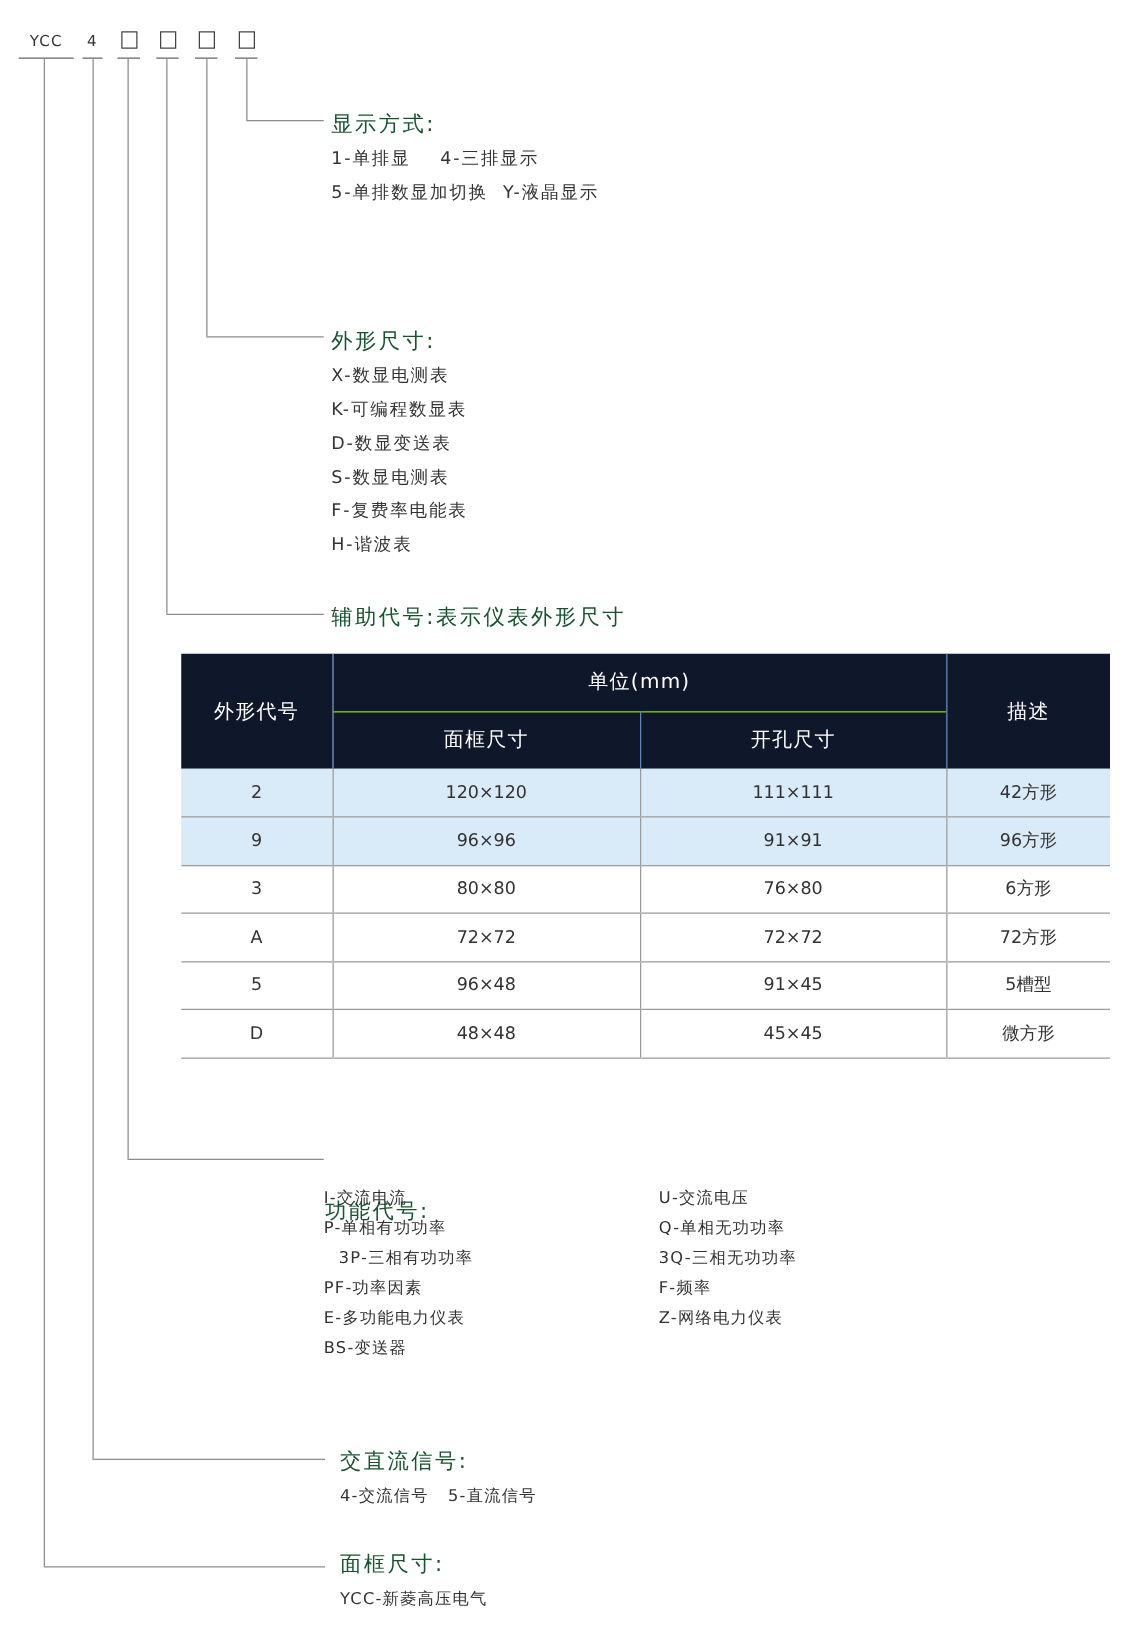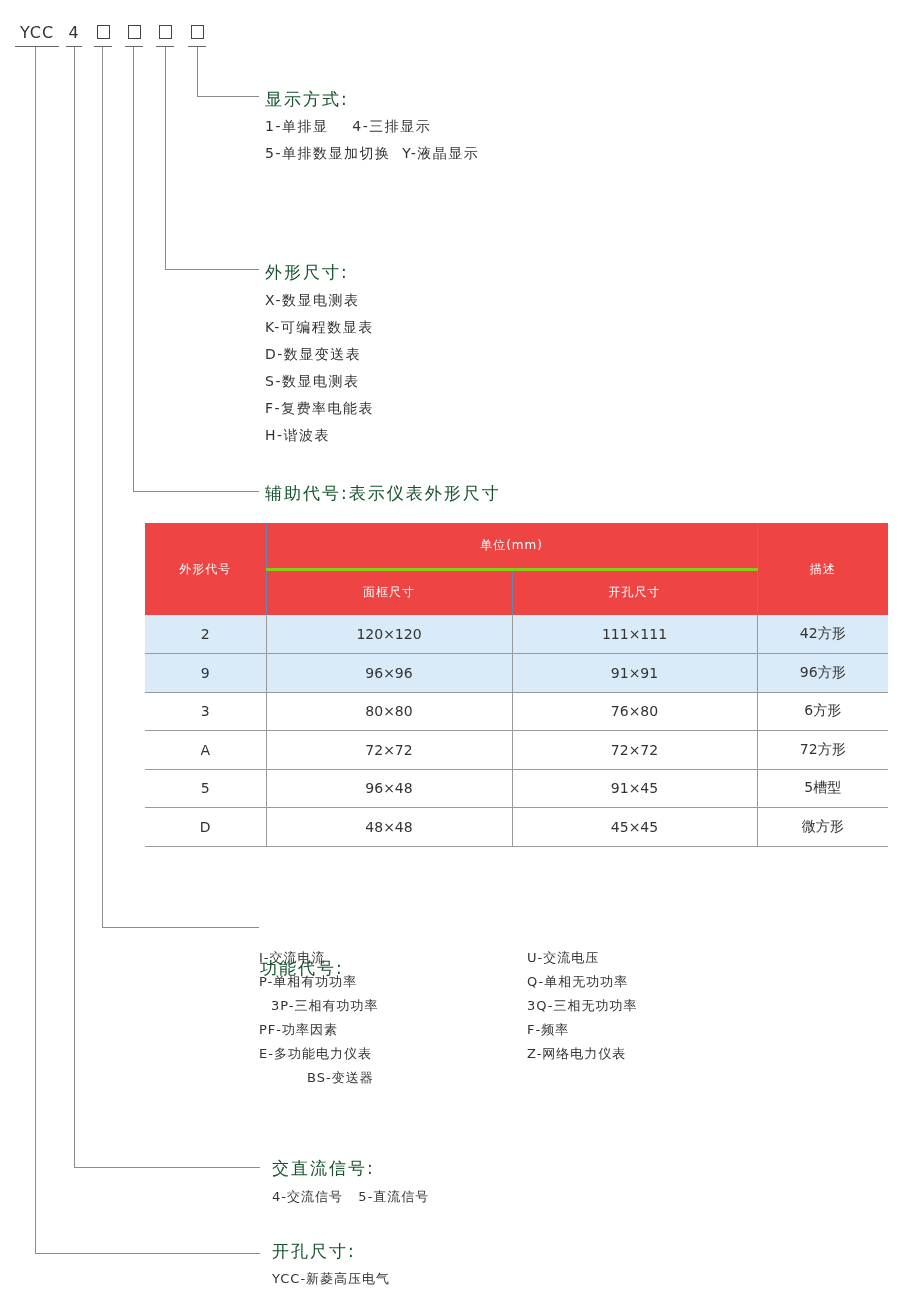--- a/index.html
+++ b/index.html
@@ -1,34 +1,34 @@
 <!DOCTYPE html>
 <html><head>
 <meta charset="utf-8">
 <style>
   * { margin: 0; padding: 0; box-sizing: border-box; }
   html, body { width: 900px; height: 1302px; background: #ffffff; }
   body { position: relative; font-family: "DejaVu Sans", "Liberation Sans", sans-serif; color: #333333; overflow: hidden; }
 
   .code-row { position: absolute; top: 22px; left: 15px; height: 24px; }
-  .code-seg { position: absolute; top: 0; font-size: 16px; color: #333; text-align: center; letter-spacing: 1px; line-height: 22px; }
+  .code-seg { position: absolute; top: 0; font-size: 12px; color: #333; text-align: center; letter-spacing: 1px; line-height: 22px; }
   .code-seg .ul { position: absolute; left: 0; right: 0; bottom: -3px; height: 1px; background: #666; }
   .box { display: inline-block; width: 13px; height: 14px; border: 1.5px solid #444; vertical-align: middle; margin-top: -3px; }
 
   .line { position: absolute; background: #8c8c8c; }
 
   .section-title { position: absolute; font-size: 17px; color: #14532d; letter-spacing: 2px; }
   .item { position: absolute; font-size: 14px; color: #333; letter-spacing: 1.5px; white-space: nowrap; }
   .item.sm { font-size: 13px; letter-spacing: 1px; }
 
   table.spec { position: absolute; left: 145px; top: 523px; width: 743px; border-collapse: collapse; font-size: 14px; color: #333; }
-  table.spec th { background: #ef4444; color: #ffffff; font-weight: normal; text-align: center; font-size: 12px; letter-spacing: 1px; border-left: 1px solid #5c86b8; border-right: 1px solid #5c86b8; }
+  table.spec th { background: #0f172a; color: #ffffff; font-weight: normal; text-align: center; font-size: 16px; letter-spacing: 1px; border-left: 1px solid #5c86b8; border-right: 1px solid #5c86b8; }
   table.spec th.first { border-left: none; }
   table.spec th.last { border-right: none; }
-  table.spec tr.h2 th { border-top: 3px solid #84cc16; }
+  table.spec tr.h2 th { border-top: 1px solid #84cc16; }
   table.spec td { height: 38.5px; text-align: center; border-bottom: 1px solid #9a9a9a; border-left: 1px solid #9a9a9a; }
   table.spec td:first-child { border-left: none; }
   table.spec tr.hl td { background: #d9ebf8; }
 </style>
 </head>
 <body>
 
 <div class="code-row">
   <div class="code-seg" style="left:0;width:44px;"><span>YCC</span><div class="ul"></div></div>
   <div class="code-seg" style="left:51px;width:16px;"><span>4</span><div class="ul"></div></div>
@@ -121,24 +121,24 @@
     </tr>
   </tbody>
 </table>
 
 <div class="section-title" style="left:260px;top:917px;margin-top:40px;">功能代号:</div>
 <div class="item sm" style="left:259px;top:949px;">I-交流电流</div>
 <div class="item sm" style="left:259px;top:973px;">P-单相有功功率</div>
 <div class="item sm" style="left:271px;top:997px;">3P-三相有功功率</div>
 <div class="item sm" style="left:259px;top:1021px;">PF-功率因素</div>
 <div class="item sm" style="left:259px;top:1045px;">E-多功能电力仪表</div>
-<div class="item sm" style="left:259px;top:1069px;margin-left:48px;">BS-变送器</div>
+<div class="item sm" style="left:259px;top:1069px;">BS-变送器</div>
 <div class="item sm" style="left:527px;top:949px;">U-交流电压</div>
 <div class="item sm" style="left:527px;top:973px;">Q-单相无功功率</div>
 <div class="item sm" style="left:527px;top:997px;">3Q-三相无功功率</div>
 <div class="item sm" style="left:527px;top:1021px;">F-频率</div>
 <div class="item sm" style="left:527px;top:1045px;">Z-网络电力仪表</div>
 
 <div class="section-title" style="left:272px;top:1157px;">交直流信号:</div>
 <div class="item sm" style="left:272px;top:1188px;white-space:pre;">4-交流信号   5-直流信号</div>
 
-<div class="section-title" style="left:272px;top:1240px;">开孔尺寸:</div>
+<div class="section-title" style="left:272px;top:1240px;">面框尺寸:</div>
 <div class="item sm" style="left:272px;top:1270px;">YCC-新菱高压电气</div>
 
 </body></html>

